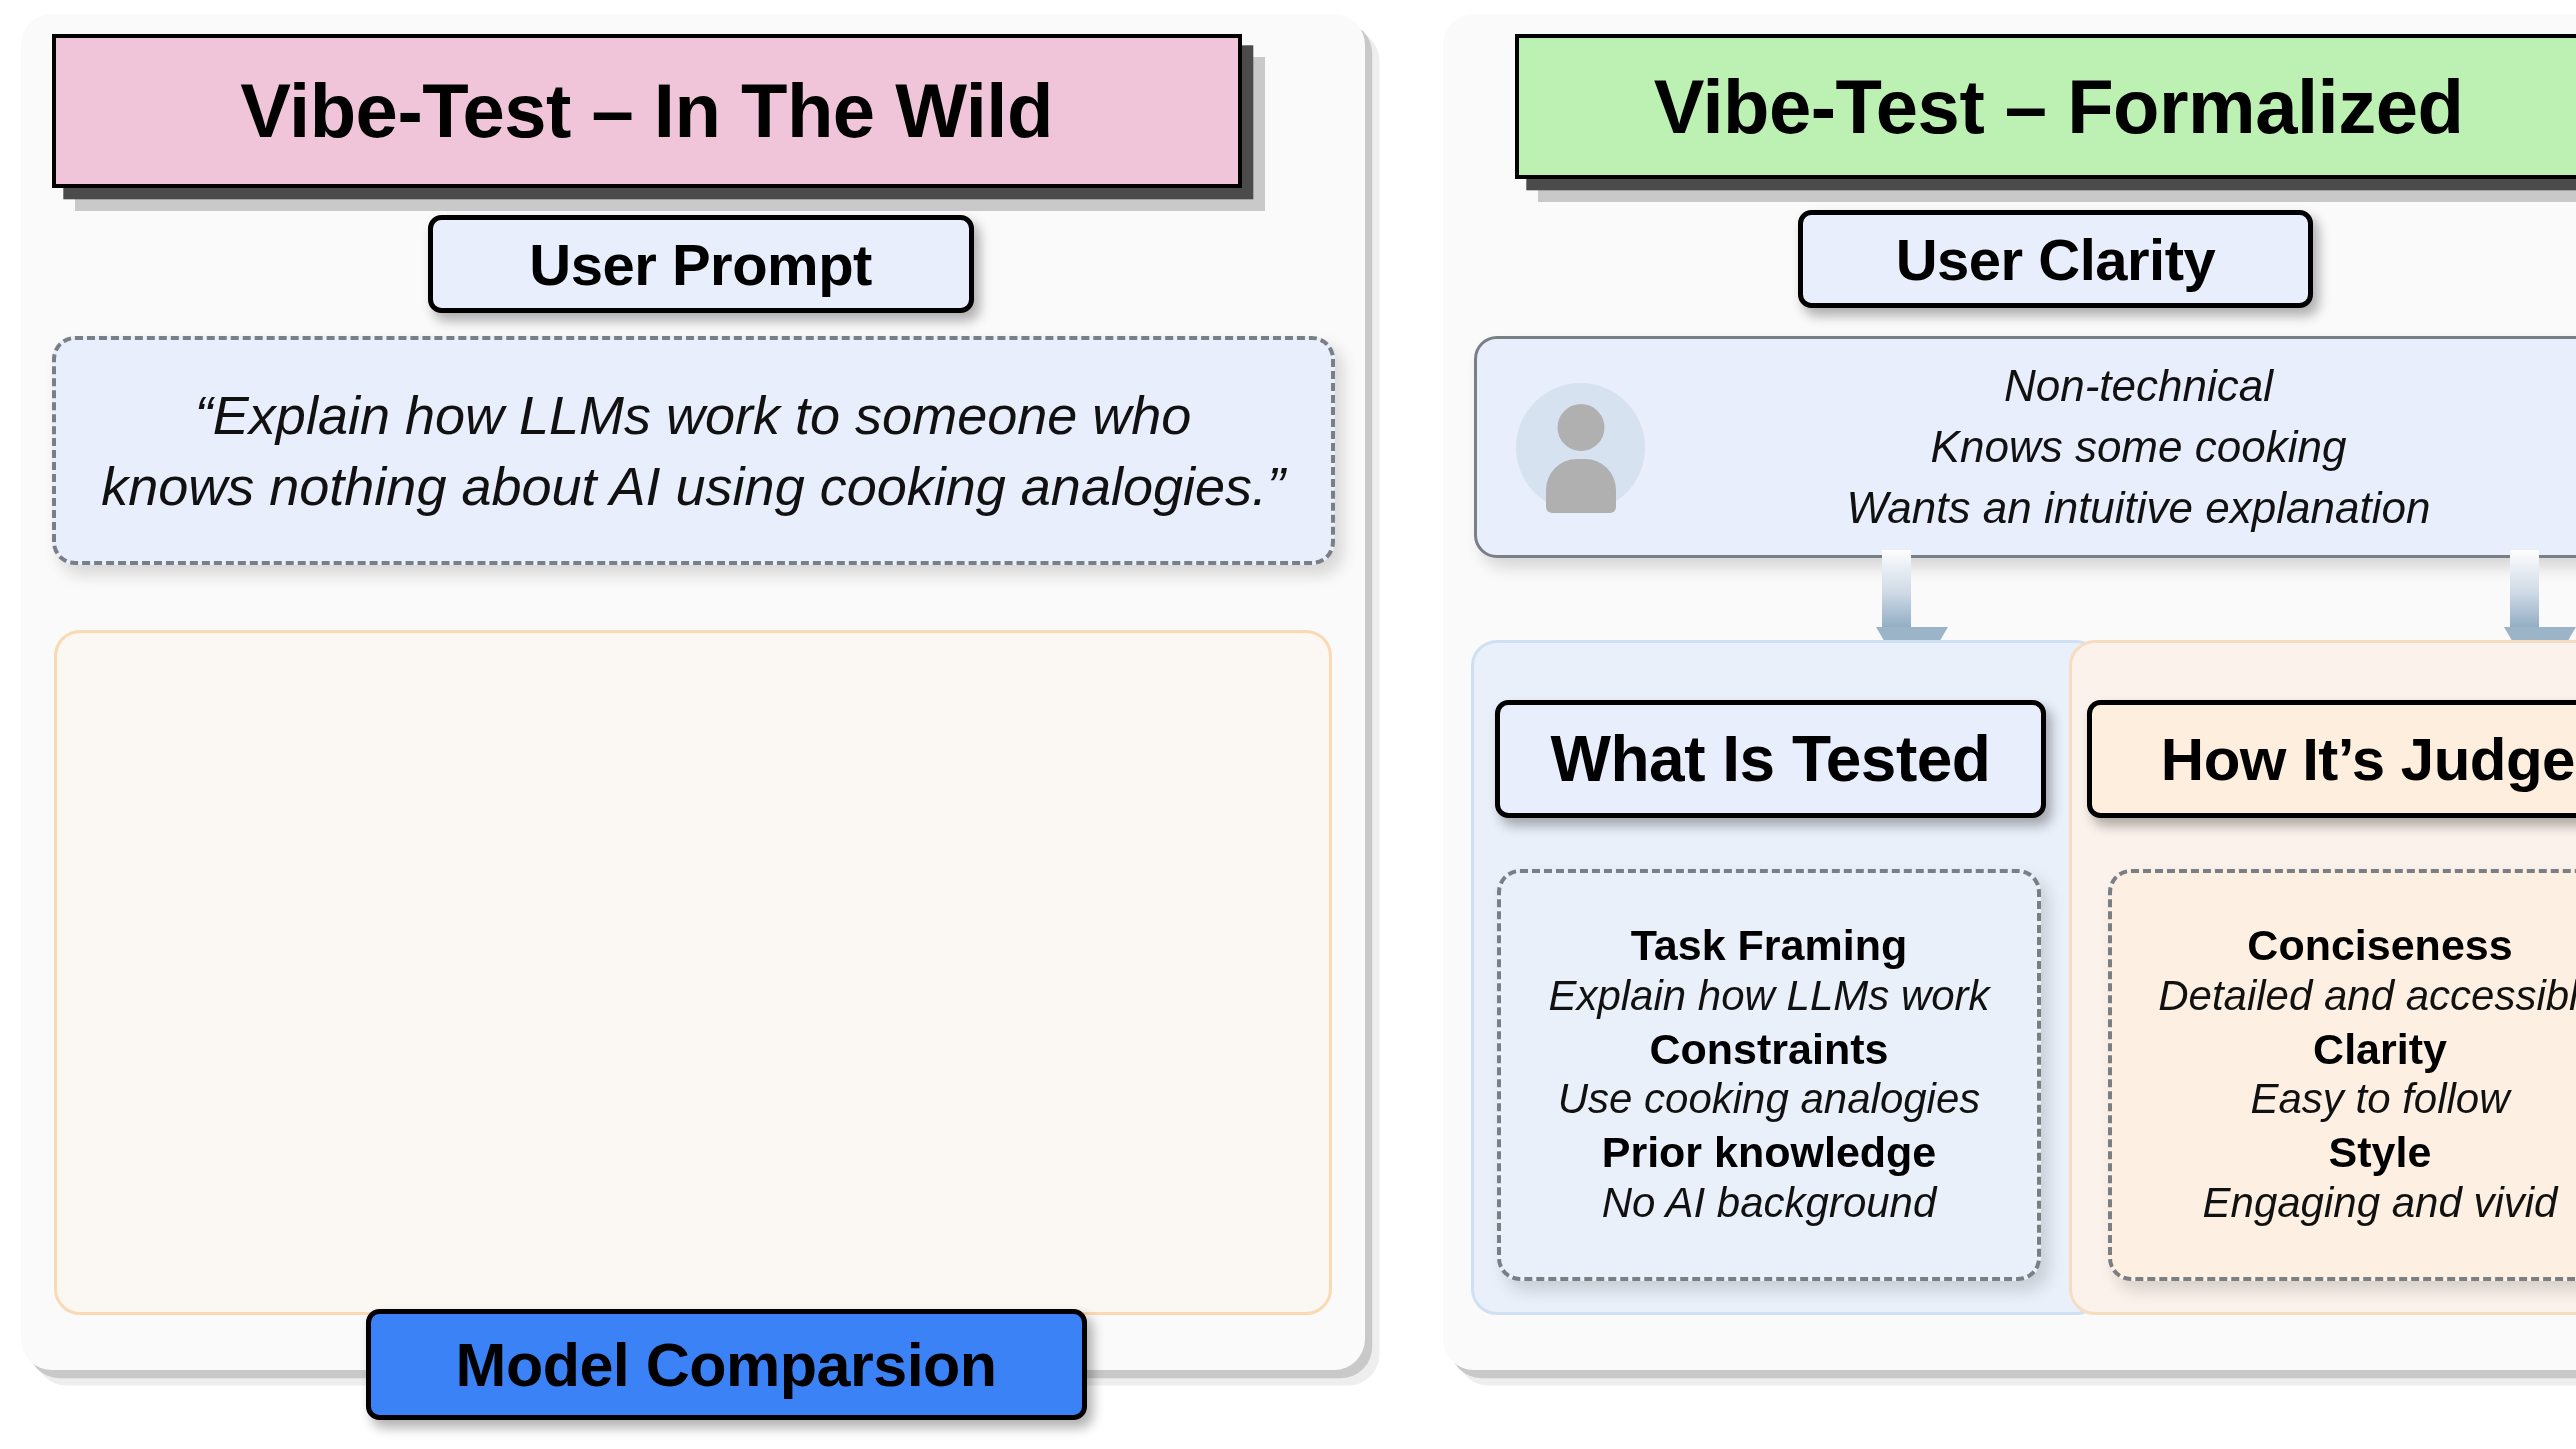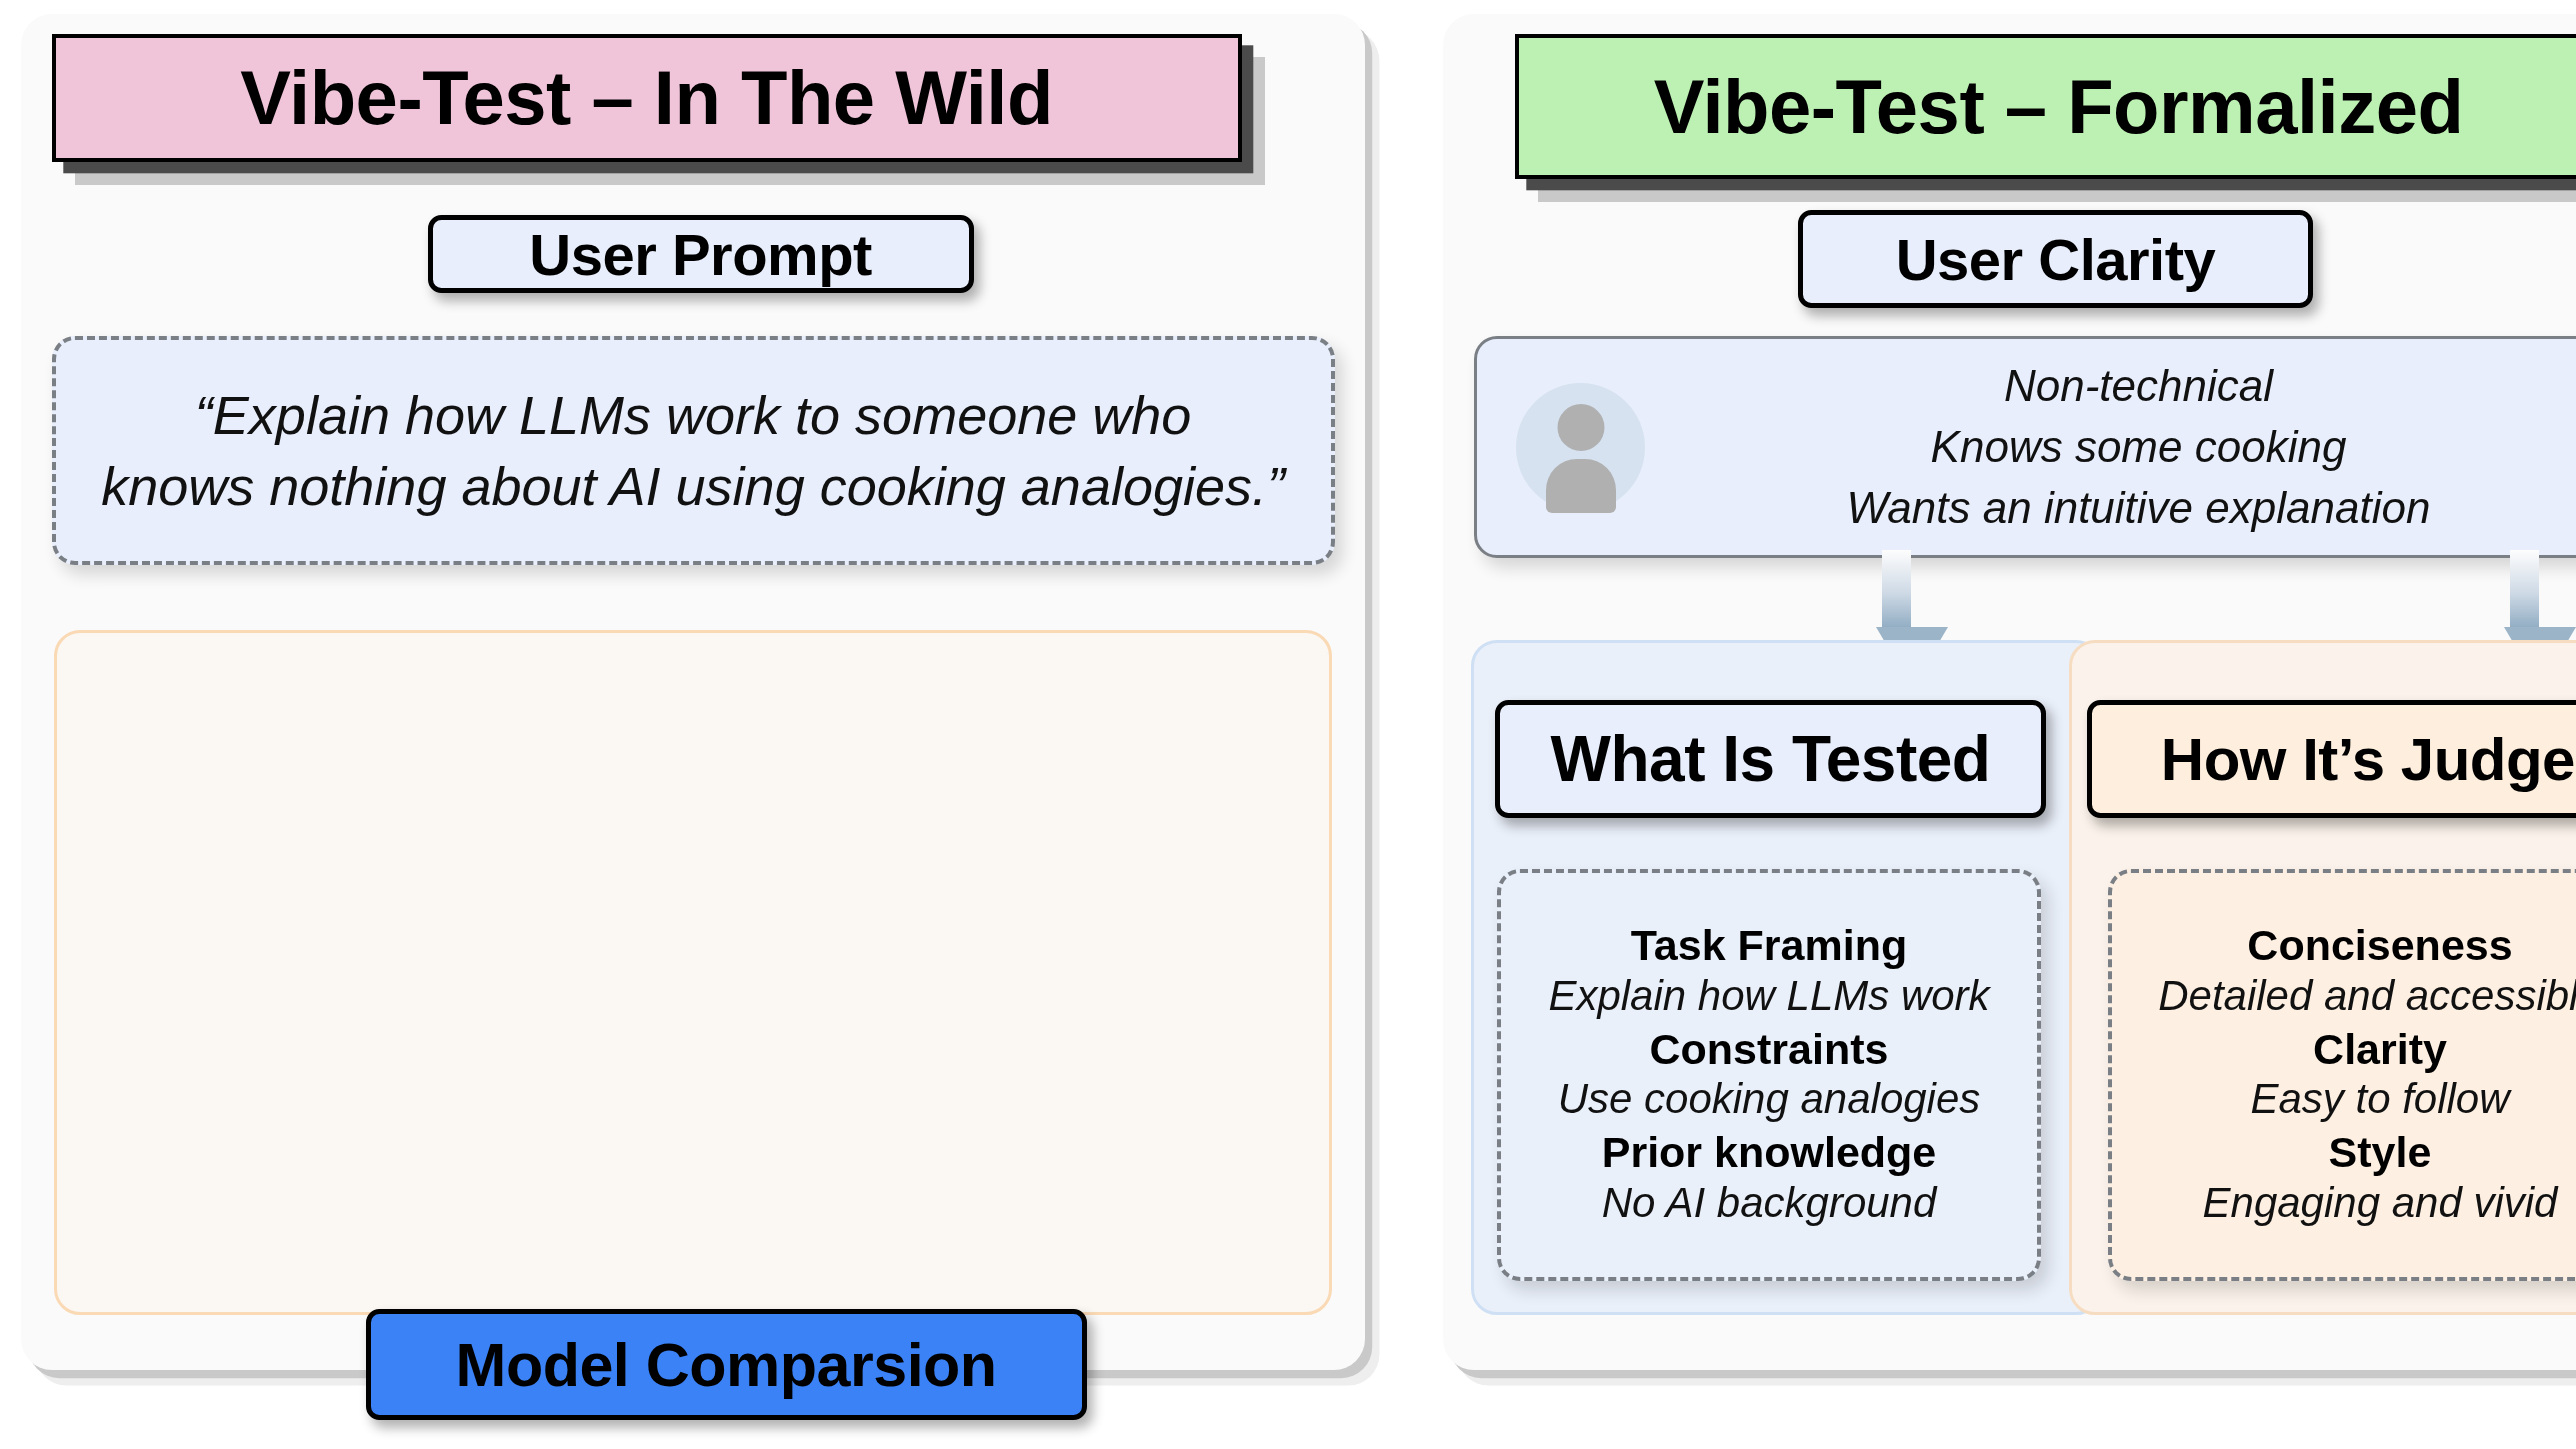--- a/index.html
+++ b/index.html
@@ -27,37 +27,37 @@
     box-sizing:border-box;
     display:flex;align-items:center;justify-content:center;
     box-shadow: 11.3px 11.3px 0 0 #4b4b4b, 23px 23px 0 0 #c9c9c9;
   }
   .banner span{
     font-weight:bold;
     color:#000;
     letter-spacing:-0.5px;
     white-space:nowrap;
   }
-  #banner-wild{ left:31px; top:19.6px; width:1190px; height:128px; background:#f0c4d9;}
+  #banner-wild{ left:31px; top:19.6px; width:1190px; height:154px; background:#f0c4d9;}
   #banner-wild span{font-size:76px;}
   #banner-formal{ left:72px; top:19.6px; width:1087px; height:145px; background:#bdf0b3;}
   #banner-formal span{font-size:76px;}
 
   
   .chip{
     position:absolute;
     border:5.2px solid #000;
     border-radius:13.4px;
     box-sizing:border-box;
     display:flex;align-items:center;justify-content:center;
     box-shadow: 5.2px 7.2px 11.3px rgba(0,0,0,.30);
   }
   .chip span{font-weight:bold;color:#000;white-space:nowrap;letter-spacing:-0.5px;}
 
-  #chip-user-prompt{left:407px;top:201px;width:546px;height:78px;background:#e8eefb;}
+  #chip-user-prompt{left:407px;top:201px;width:546px;height:98px;background:#e8eefb;}
   #chip-user-prompt span{font-size:58px;}
 
   #chip-model-comp{left:309px;top:676px;width:721px;height:111px;background:#3b82f6;}
   #chip-model-comp span{font-size:61px;}
 
   #chip-user-context{left:355px;top:196px;width:515px;height:98px;background:#e8eefb;}
   #chip-user-context span{font-size:58px;}
 
   #chip-what-tested{left:52px;top:686px;width:551px;height:118px;background:#e8eefb;}
   #chip-what-tested span{font-size:64px;}

